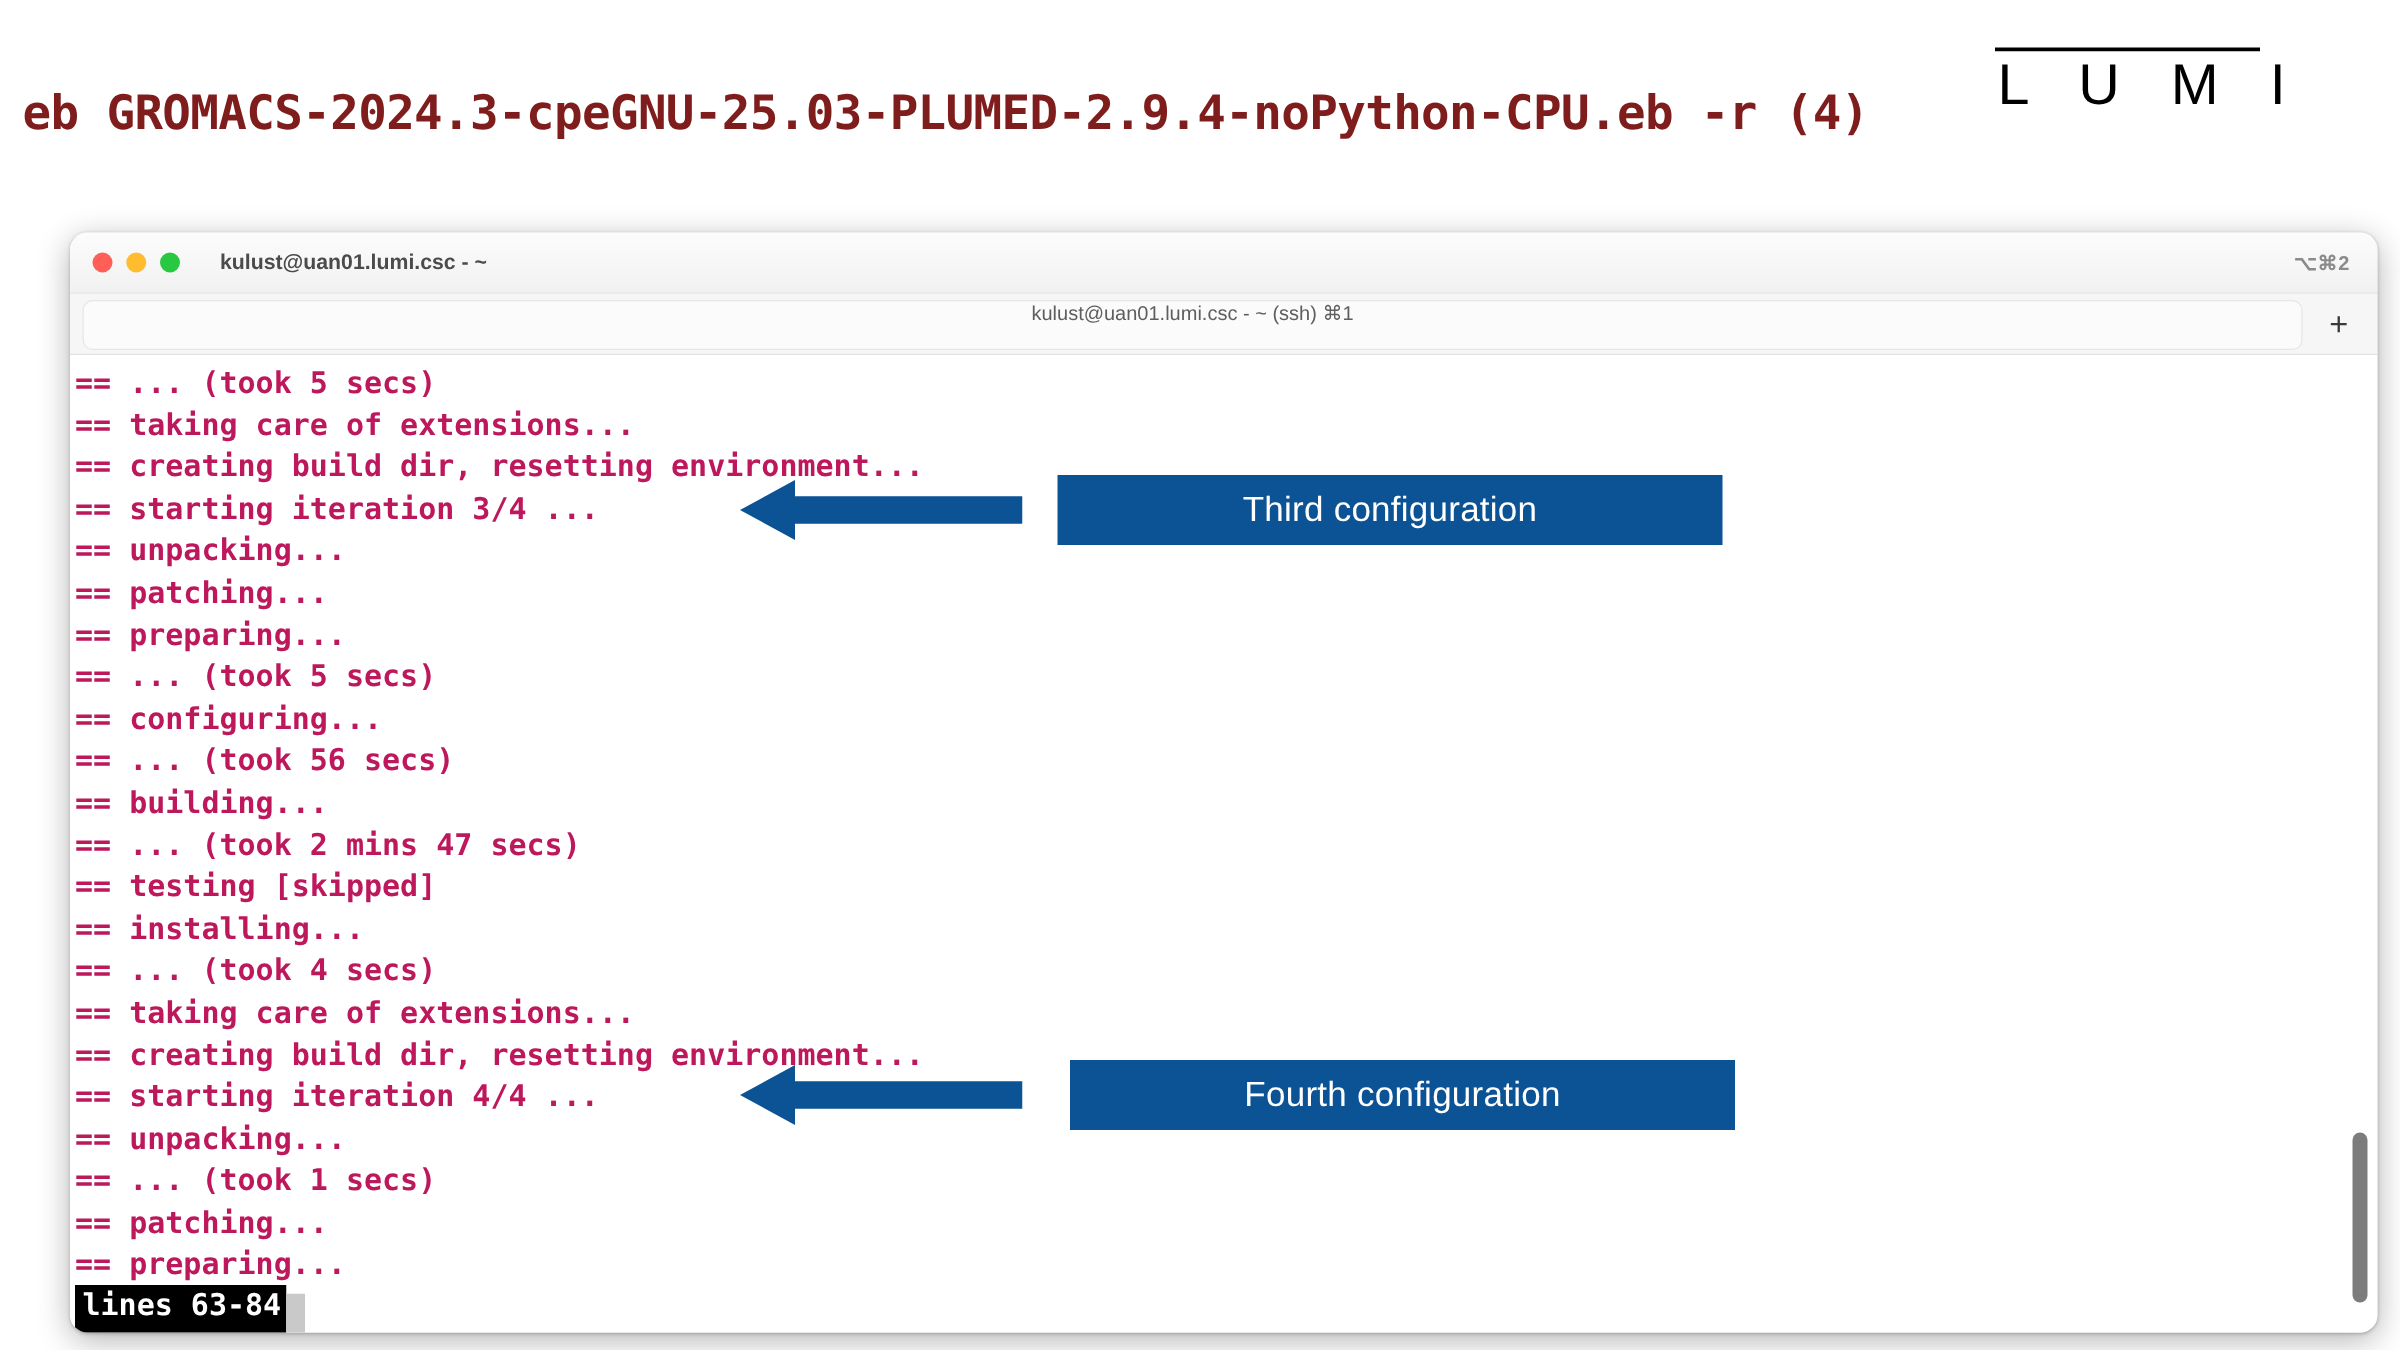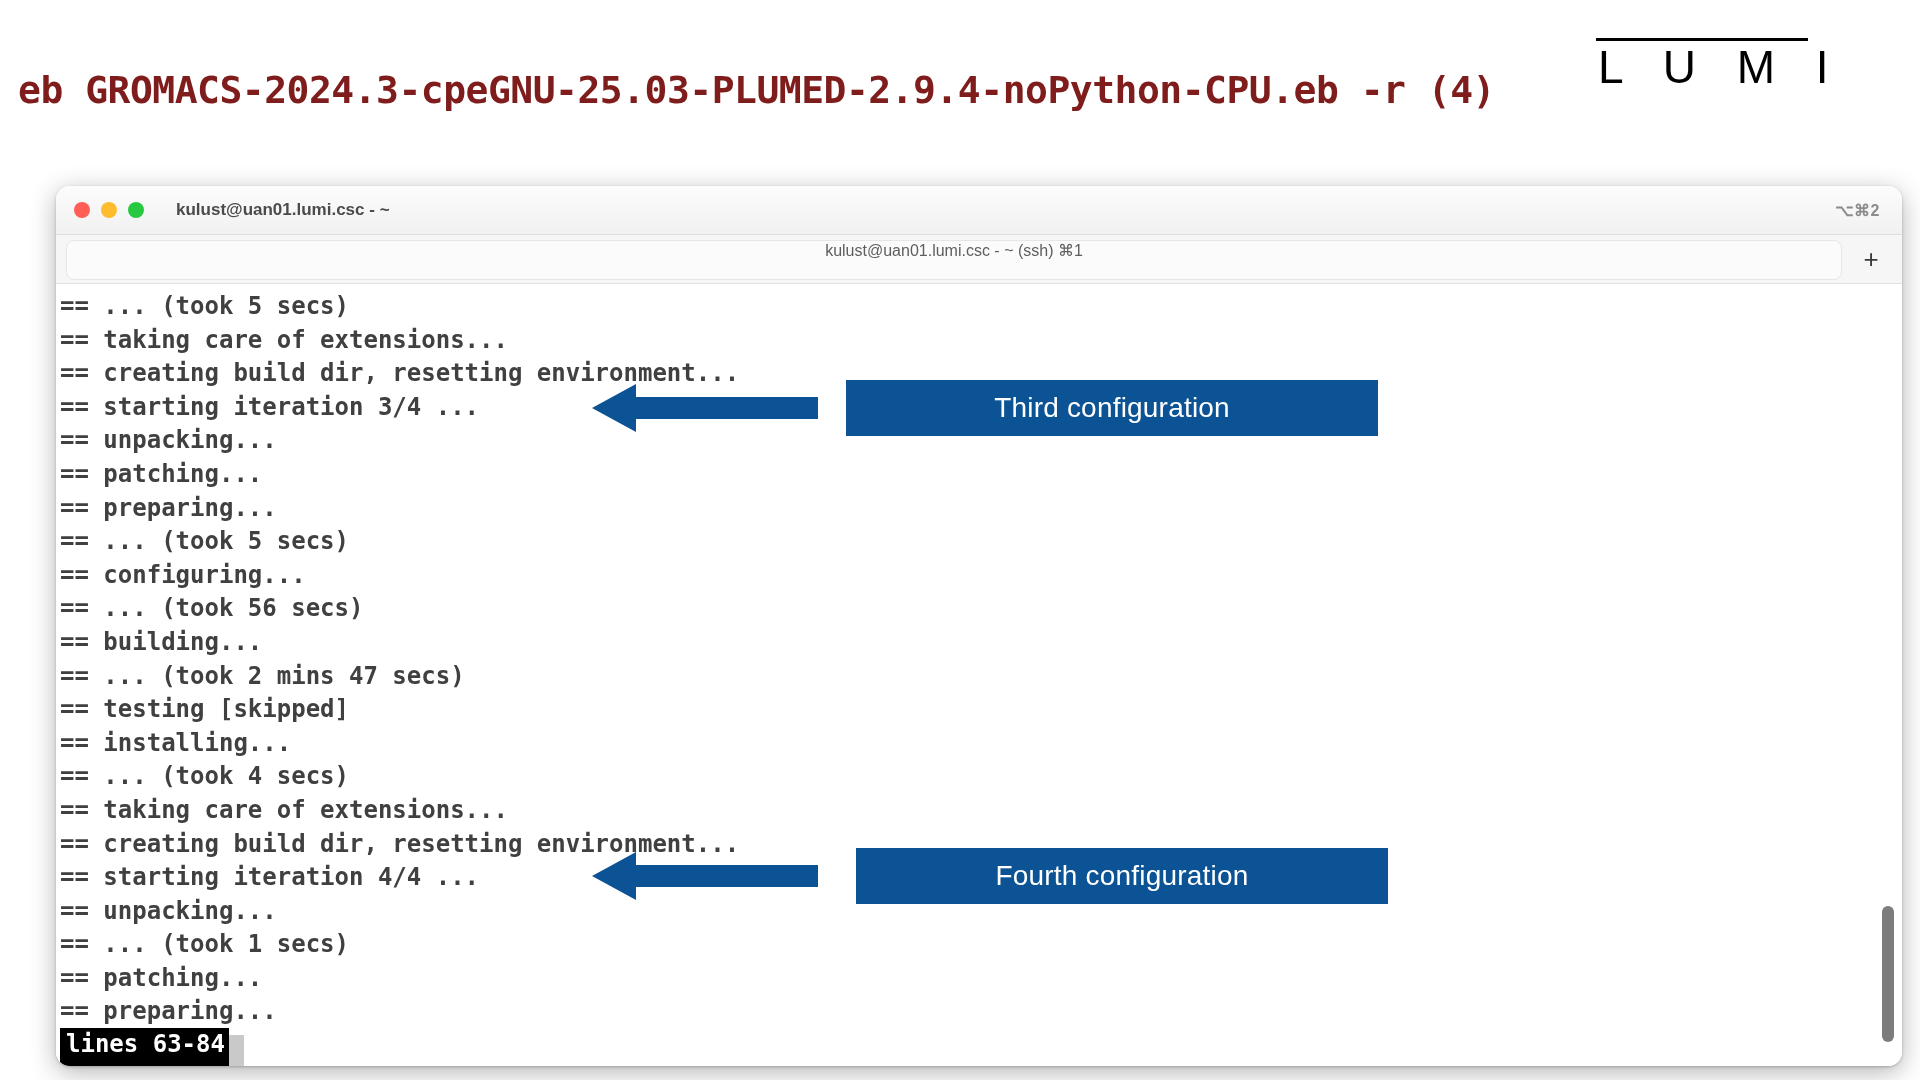--- a/index.html
+++ b/index.html
@@ -156,21 +156,21 @@
   }
   #terminal-lines {
     position: absolute;
     left: 0;
     top: 0;
     padding: 6px 0 0 4px;
     font-family: "DejaVu Sans Mono", monospace;
     font-weight: bold;
     font-size: 24px;
     line-height: 33.6px;
-    color: #404040;
+    color: #be185d;
     white-space: pre;
   }
   #terminal-lines .tline { display: block; height: 33.6px; }
 
   #status-line {
     position: absolute;
     left: 4px;
     bottom: 0px;
     height: 33px;
     display: flex;

